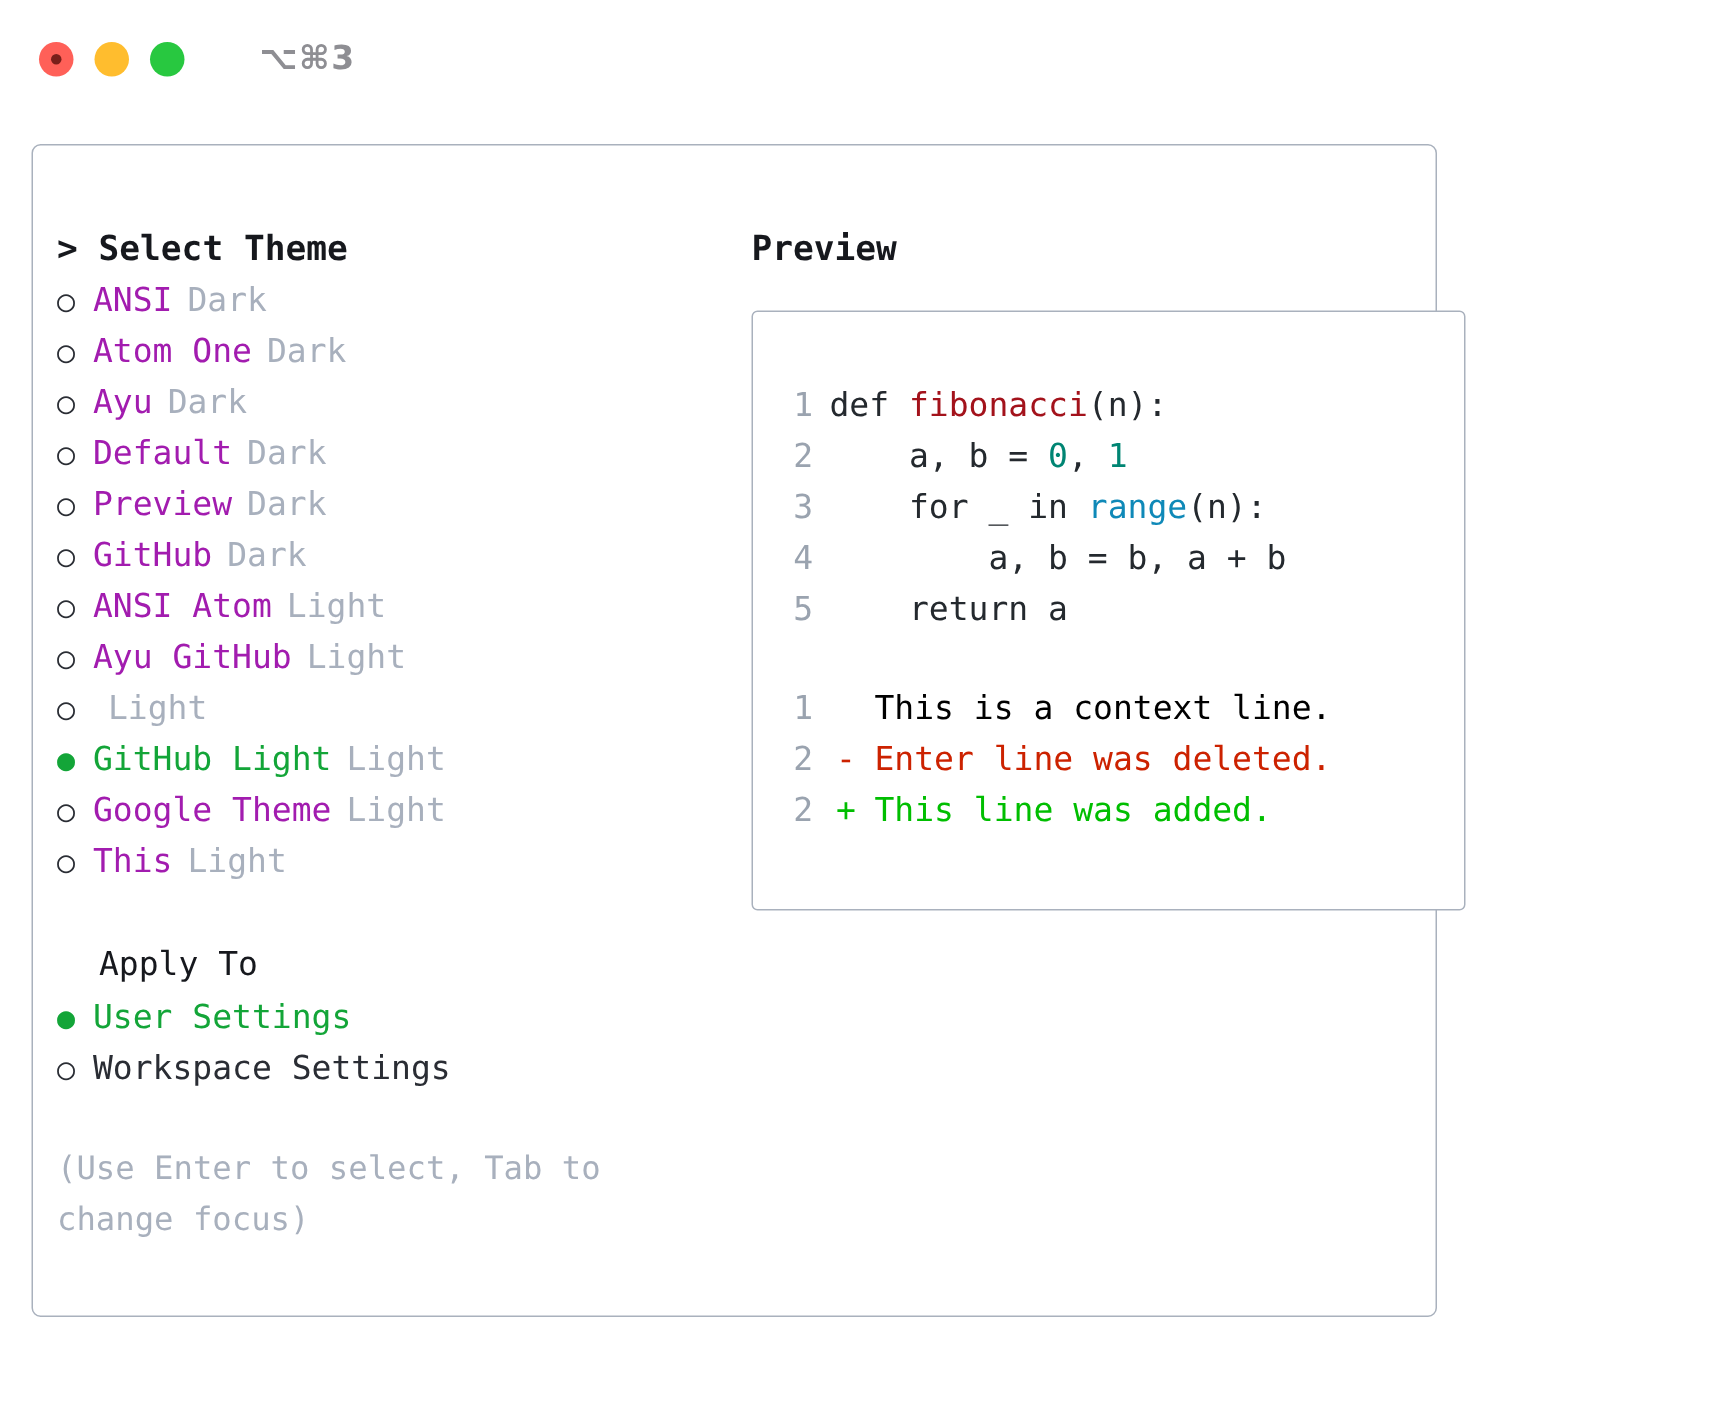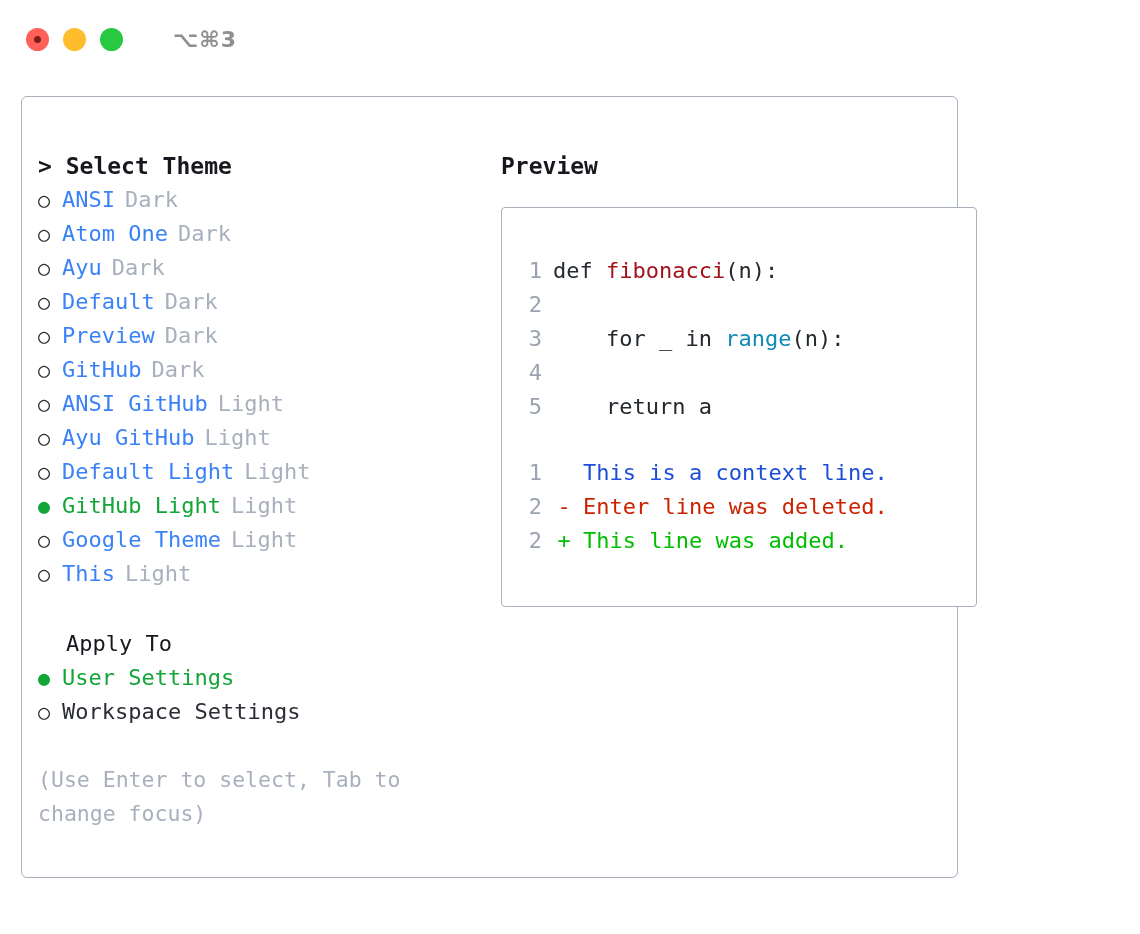--- a/index.html
+++ b/index.html
@@ -117,21 +117,21 @@
     white-space: pre;
   }
   .marker {
     width: 24px;
     flex: 0 0 24px;
     font-size: 20px;
     color: #2a2d34;
     line-height: 34px;
   }
   .marker.sel { color: #13a538; }
-  .theme-name { color: #3b82f6; }
+  .theme-name { color: #a21caf; }
   .theme-row.selected .theme-name { color: #13a538; }
   .theme-tag {
     color: #a8b0bd;
     margin-left: 10px;
     text-align: right;
   }
 
   .applyto-block { margin-top: 36px; }
   .applyto-heading {
     font-size: 22px;
@@ -219,21 +219,21 @@
     line-height: 34px;
     font-size: 22px;
     white-space: pre;
   }
   .diff-sign {
     width: 22px;
     flex: 0 0 22px;
     text-align: center;
     margin-right: 8px;
   }
-  .diff-ctx  { color: #1d4ed8; }
+  .diff-ctx  { color: #000000; }
   .diff-del  { color: #cc2200; }
   .diff-add  { color: #00be00; }
 </style>
 </head>
 <body>
 
 <div class="window">
 
   <div class="titlebar">
     <div class="traffic">
@@ -251,23 +251,23 @@
 
         <div class="section-heading">&gt; Select Theme</div>
 
         <div class="theme-list" id="theme-list">
             <div class="theme-row"><span class="marker">○</span><span class="theme-name">ANSI</span><span class="theme-tag">Dark</span></div>
             <div class="theme-row"><span class="marker">○</span><span class="theme-name">Atom One</span><span class="theme-tag">Dark</span></div>
             <div class="theme-row"><span class="marker">○</span><span class="theme-name">Ayu</span><span class="theme-tag">Dark</span></div>
             <div class="theme-row"><span class="marker">○</span><span class="theme-name">Default</span><span class="theme-tag">Dark</span></div>
             <div class="theme-row"><span class="marker">○</span><span class="theme-name">Preview</span><span class="theme-tag">Dark</span></div>
             <div class="theme-row"><span class="marker">○</span><span class="theme-name">GitHub</span><span class="theme-tag">Dark</span></div>
-            <div class="theme-row"><span class="marker">○</span><span class="theme-name">ANSI GitHub</span><span class="theme-tag">Light</span></div>
+            <div class="theme-row"><span class="marker">○</span><span class="theme-name">ANSI Atom</span><span class="theme-tag">Light</span></div>
             <div class="theme-row"><span class="marker">○</span><span class="theme-name">Ayu GitHub</span><span class="theme-tag">Light</span></div>
-            <div class="theme-row"><span class="marker">○</span><span class="theme-name">Default Light</span><span class="theme-tag">Light</span></div>
+            <div class="theme-row"><span class="marker">○</span><span class="theme-tag">Light</span></div>
             <div class="theme-row selected"><span class="marker sel">●</span><span class="theme-name">GitHub Light</span><span class="theme-tag">Light</span></div>
             <div class="theme-row"><span class="marker">○</span><span class="theme-name">Google Theme</span><span class="theme-tag">Light</span></div>
             <div class="theme-row"><span class="marker">○</span><span class="theme-name">This</span><span class="theme-tag">Light</span></div>
           </div>
 
         <div class="applyto-block">
           <div class="applyto-heading">Apply To</div>
           <div id="apply-list">
               <div class="apply-row selected"><span class="marker sel">●</span><span class="apply-label">User Settings</span></div>
               <div class="apply-row"><span class="marker">○</span><span class="apply-label">Workspace Settings</span></div>
@@ -276,23 +276,23 @@
 
         <div class="hint">(Use Enter to select, Tab to change focus)</div>
       </div>
 
       <div class="right-col">
         <div class="section-heading">Preview</div>
 
         <div class="preview-box">
           <div class="code-area" id="code-area">
               <div class="code-line"><span class="lineno">1</span><span><span class="code-text">def </span><span class="tok-fn">fibonacci</span><span class="code-text">(n):</span></span></div>
-              <div class="code-line"><span class="lineno">2</span></div>
+              <div class="code-line"><span class="lineno">2</span><span><span class="code-text">    a, b = </span><span class="tok-num">0</span><span class="code-text">, </span><span class="tok-num">1</span></span></div>
               <div class="code-line"><span class="lineno">3</span><span><span class="code-text">    for _ in </span><span class="tok-call">range</span><span class="code-text">(n):</span></span></div>
-              <div class="code-line"><span class="lineno">4</span></div>
+              <div class="code-line"><span class="lineno">4</span><span><span class="code-text">        a, b = b, a + b</span></span></div>
               <div class="code-line"><span class="lineno">5</span><span><span class="code-text">    return a</span></span></div>
             </div>
           <div class="diff-area" id="diff-area">
               <div class="diff-line"><span class="lineno">1</span><span class="diff-sign diff-ctx"> </span><span class="diff-ctx">This is a context line.</span></div>
               <div class="diff-line"><span class="lineno">2</span><span class="diff-sign diff-del">-</span><span class="diff-del">Enter line was deleted.</span></div>
               <div class="diff-line"><span class="lineno">2</span><span class="diff-sign diff-add">+</span><span class="diff-add">This line was added.</span></div>
             </div>
         </div>
       </div>
 

